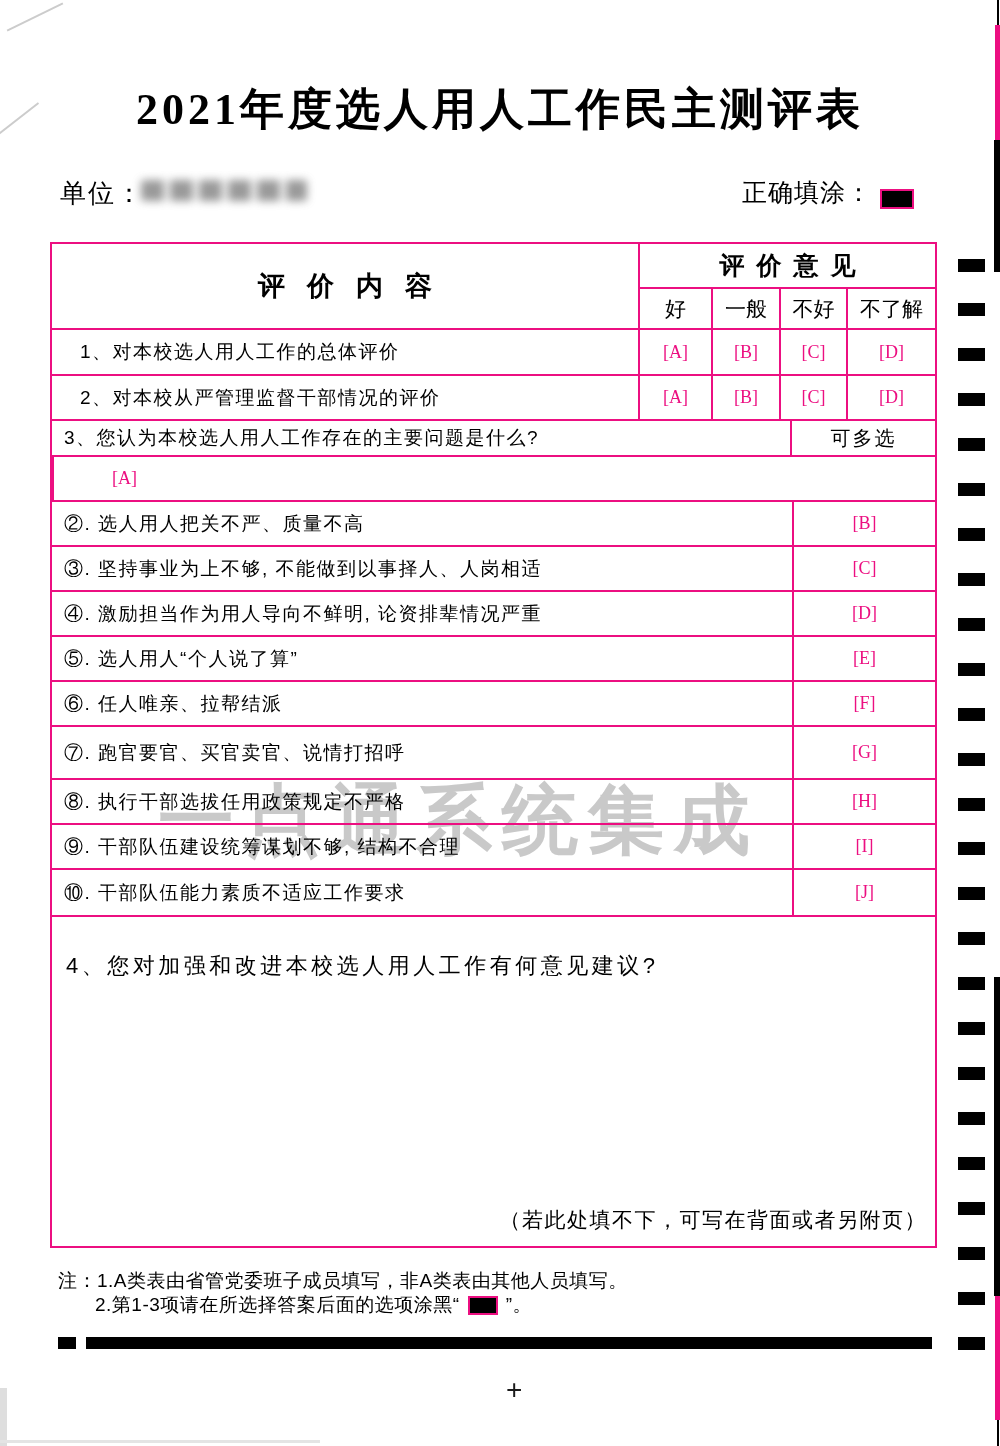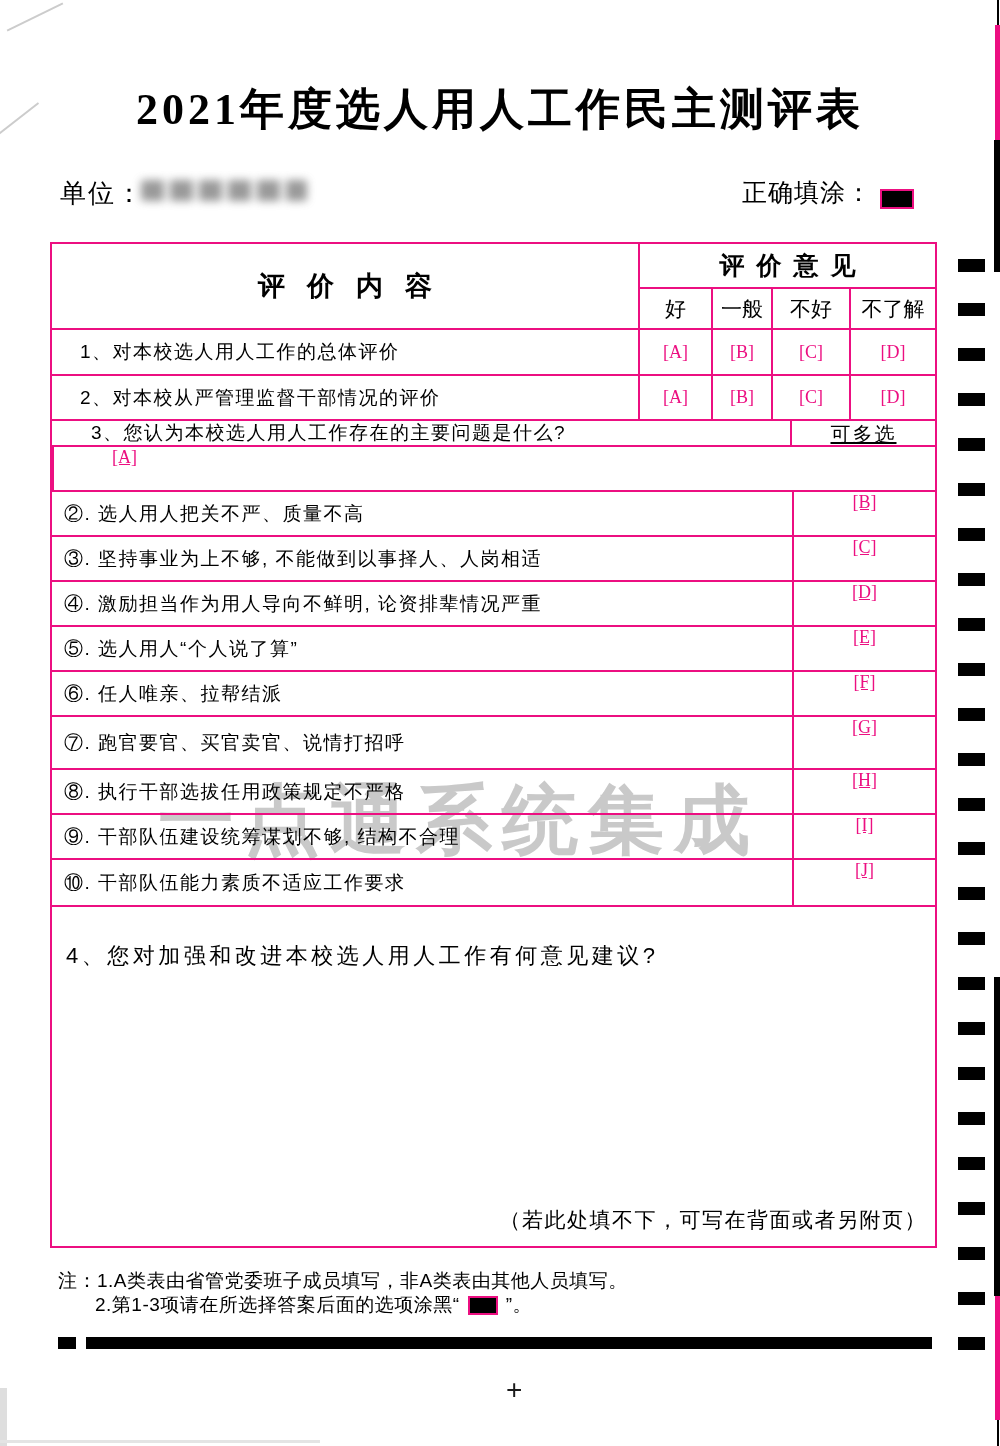--- a/index.html
+++ b/index.html
@@ -25,31 +25,31 @@
 
   
   .eval-table{left:50px;top:242px;width:887px;height:1006px;border:2px solid var(--accent);
      box-sizing:border-box;z-index:2;display:flex;flex-direction:column;background:transparent;}
   .row{display:flex;border-bottom:2px solid var(--accent);box-sizing:border-box;flex:0 0 auto;}
   .cell{box-sizing:border-box;display:flex;align-items:center;}
   .label-cell{width:588px;padding-left:28px;border-right:2px solid var(--accent);
      font-size:19px;letter-spacing:1.5px;}
   .opt-cell{display:flex;align-items:center;justify-content:center;box-sizing:border-box;
      font-family:"Liberation Serif",serif;font-size:18px;color:var(--accent);}
-  .w1{width:71px;} .w2{width:60px;border-left:2px solid var(--accent);}
-  .w3{width:78px;border-left:2px solid var(--accent);} .w4{flex:1;border-left:2px solid var(--accent);}
+  .w1{width:71px;} .w2{width:68px;border-left:2px solid var(--accent);}
+  .w3{width:67px;border-left:2px solid var(--accent);} .w4{flex:1;border-left:2px solid var(--accent);}
   .head-content{justify-content:center;font-family:"Liberation Serif",serif;font-size:27px;
      font-weight:bold;letter-spacing:22px;padding-left:22px;}
   .head-opinion{height:45px;border-bottom:2px solid var(--accent);display:flex;align-items:center;
      justify-content:center;font-family:"Liberation Serif",serif;font-size:25px;font-weight:bold;
      letter-spacing:12px;padding-left:12px;box-sizing:border-box;}
   .sub-opt{font-family:"Liberation Serif",serif;font-size:21px;color:#000;font-weight:normal;}
   .multi-label{flex:1;padding-left:12px;font-size:19px;letter-spacing:1.5px;display:flex;align-items:center;}
-  .multi-opt{width:143px;border-left:2px solid var(--accent);display:flex;align-items:flex-start;
-     justify-content:center;text-decoration:underline;}
+  .multi-opt{width:143px;border-left:2px solid var(--accent);display:flex;align-items:center;
+     justify-content:center;}
   .multi-note{font-size:20px;letter-spacing:2px;color:#000;}
   .q4-box{flex:1;position:relative;border-bottom:none;}
   .q4-label{position:absolute;left:14px;top:14px;font-size:22px;letter-spacing:3.5px;margin-top:20px;}
   .q4-hint{position:absolute;right:8px;bottom:12px;font-size:21px;letter-spacing:1.5px;}
 
   
   .note1{left:58px;top:1268px;font-size:19px;letter-spacing:0.5px;}
   .note2{left:95px;top:1292px;font-size:19px;letter-spacing:0.5px;display:flex;align-items:center;}
   .note-square{display:inline-block;width:26px;height:15px;background:#000;
      border:2px solid var(--accent);margin:0 8px;}
@@ -112,21 +112,21 @@
     </div>
 
     <div class="row" style="height:45px;">
       <div class="cell label-cell">2、对本校从严管理监督干部情况的评价</div>
       <div class="opt-cell w1">[A]</div>
       <div class="opt-cell w2">[B]</div>
       <div class="opt-cell w3">[C]</div>
       <div class="opt-cell w4">[D]</div>
     </div>
 
-    <div class="row" style="height:26px;padding-left:27px;">
+    <div class="row" style="height:36px;">
       <div class="multi-label">3、您认为本校选人用人工作存在的主要问题是什么?</div>
       <div class="multi-opt">
         <span class="multi-note">可多选</span>
       </div>
     </div>
 
     <div class="row" style="height:45px;">
       <div class="multi-opt opt-cell">[A]</div>
     </div>
     <div class="row" style="height:45px;">

